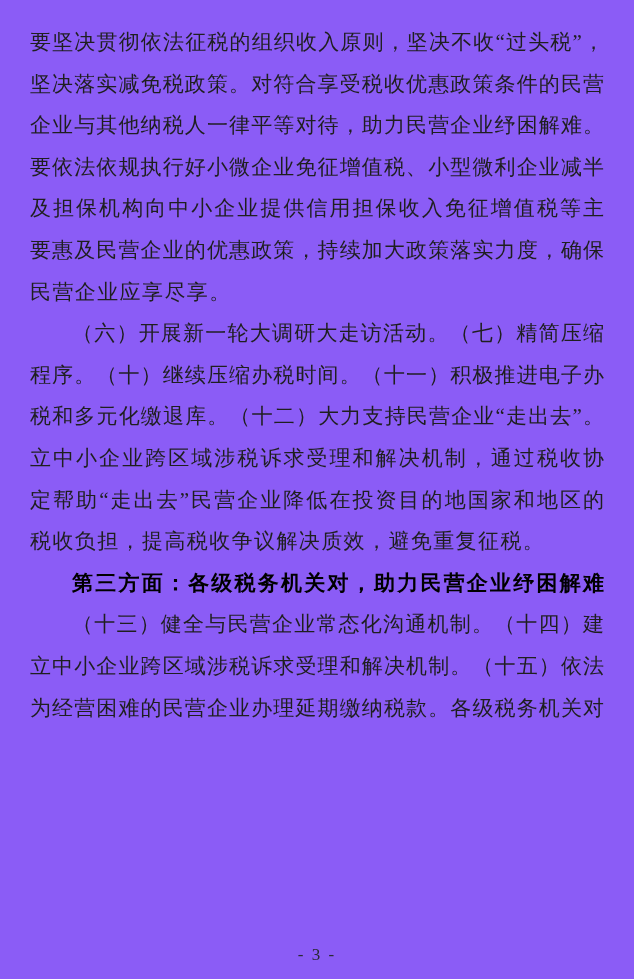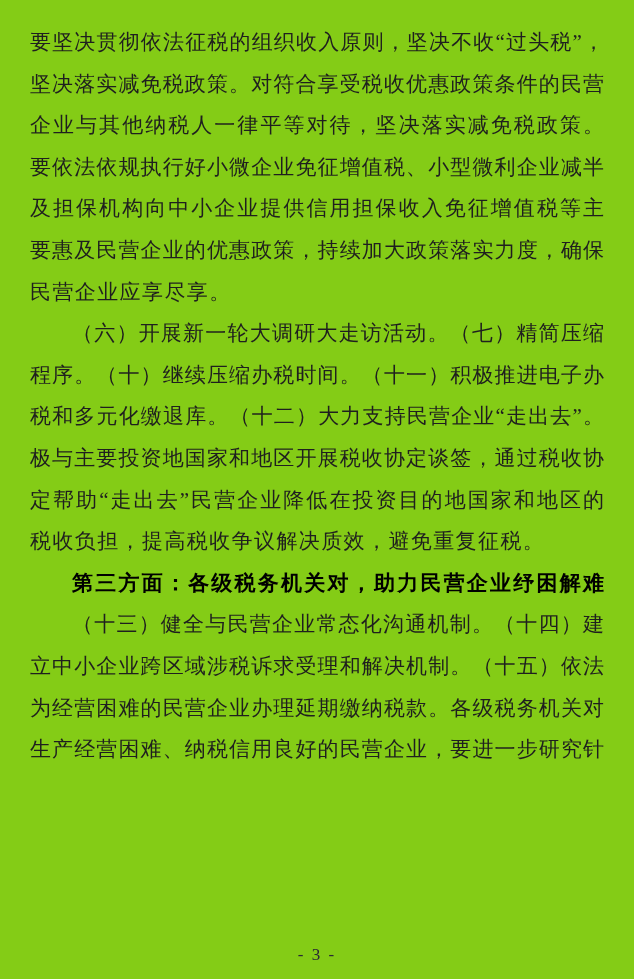--- a/index.html
+++ b/index.html
@@ -10,21 +10,21 @@
   body {
     width: 634px;
     height: 979px;
     overflow: hidden;
     position: relative;
     font-family: "Liberation Serif", "DejaVu Serif", serif;
   }
   .page {
     position: absolute;
     inset: 0;
-    background: #84cc16;
+    background: #8b5cf6;
     color: #1f1f1f;
   }
   .text-block {
     position: absolute;
     left: 30px;
     right: 30px;
     top: 22px;
   }
   .line {
     height: 41.6px;
@@ -59,33 +59,32 @@
     letter-spacing: 2px;
   }
 </style>
 </head>
 <body>
 
 <main class="page">
   <div class="text-block" id="text-block">
       <div class="line">要坚决贯彻依法征税的组织收入原则，坚决不收“过头税”，</div>
       <div class="line">坚决落实减免税政策。对符合享受税收优惠政策条件的民营</div>
-      <div class="line">企业与其他纳税人一律平等对待，坚决落实减免税政策。</div>
+      <div class="line">企业与其他纳税人一律平等对待，助力民营企业纾困解难。</div>
       <div class="line">要依法依规执行好小微企业免征增值税、小型微利企业减半</div>
       <div class="line">及担保机构向中小企业提供信用担保收入免征增值税等主</div>
       <div class="line">要惠及民营企业的优惠政策，持续加大政策落实力度，确保</div>
       <div class="line no-justify">民营企业应享尽享。</div>
       <div class="line indent">（六）开展新一轮大调研大走访活动。（七）精简压缩</div>
       <div class="line">程序。（十）继续压缩办税时间。（十一）积极推进电子办</div>
       <div class="line">税和多元化缴退库。（十二）大力支持民营企业“走出去”。</div>
-      <div class="line">极与主要投资地国家和地区开展税收协定谈签，通过税收协</div>
+      <div class="line">立中小企业跨区域涉税诉求受理和解决机制，通过税收协</div>
       <div class="line">定帮助“走出去”民营企业降低在投资目的地国家和地区的</div>
       <div class="line no-justify">税收负担，提高税收争议解决质效，避免重复征税。</div>
       <div class="line bold indent">第三方面：各级税务机关对，助力民营企业纾困解难</div>
       <div class="line indent">（十三）健全与民营企业常态化沟通机制。（十四）建</div>
       <div class="line">立中小企业跨区域涉税诉求受理和解决机制。（十五）依法</div>
       <div class="line">为经营困难的民营企业办理延期缴纳税款。各级税务机关对</div>
-      <div class="line">生产经营困难、纳税信用良好的民营企业，要进一步研究针</div>
     </div>
   <div class="footer">
     <span>- 3 -</span>
   </div>
 </main>
 
 </body></html>

